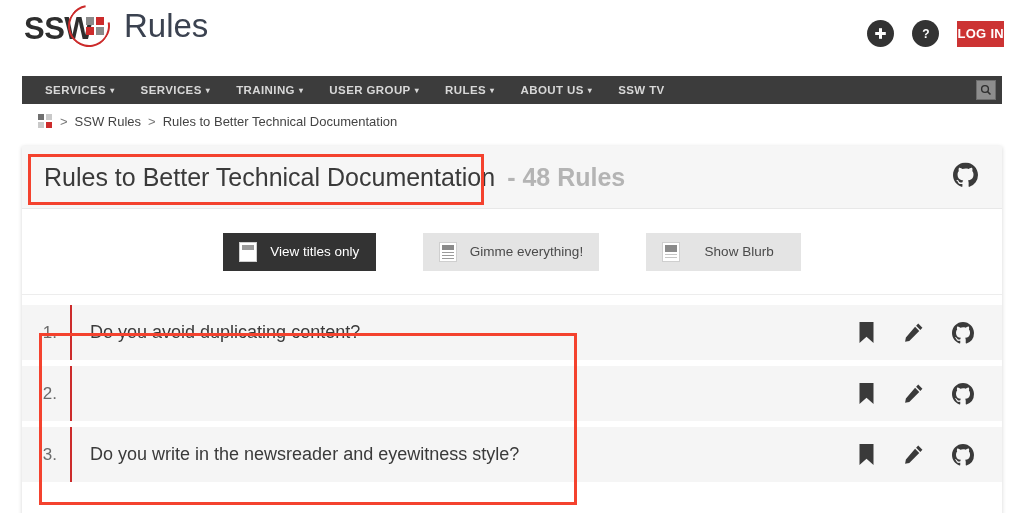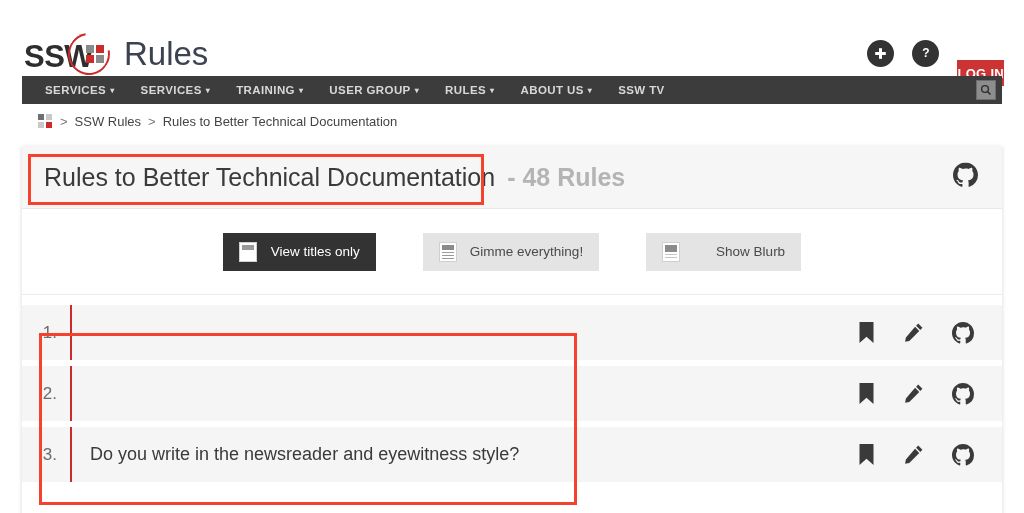--- a/index.html
+++ b/index.html
@@ -16,21 +16,21 @@
     background: #ffffff;
   }
 
   
   .top-header {
     position: absolute; left: 0; top: 0;
     width: 1024px; height: 76px;
     background: #ffffff;
   }
   .logo-wrap {
-    position: absolute; left: 24px; top: 30px;
+    position: absolute; left: 24px; top: 2px;
     height: 48px;
     display: flex; align-items: center;
   }
   .logo-mark {
     position: relative;
     width: 92px; height: 44px;
   }
   .logo-ssw {
     position: absolute; left: 0; top: 7px;
     font-size: 31px; font-weight: bold;
@@ -80,21 +80,20 @@
   }
   .circ-icon svg { display: block; }
   .login-btn {
     height: 26px; padding: 0 0;
     background: #cc3333; color: #ffffff;
     font-size: 13px; font-weight: bold;
     letter-spacing: 0.3px;
     display: flex; align-items: center; justify-content: center;
     border: none; cursor: pointer;
     font-family: "Liberation Sans", sans-serif;
-    margin-top: 40px;
   }
 
   
   .navbar {
     position: absolute; left: 22px; top: 76px;
     width: 980px; height: 28px;
     background: #3c3c3c;
     display: flex; align-items: center;
   }
   .nav-items {
@@ -189,21 +188,21 @@
     color: #4a4a4a;
     background: #e4e4e4;
     min-width: 155px;
     font-family: "Liberation Sans", sans-serif;
   }
   .toggle.active {
     background: #333333;
     color: #ffffff;
     min-width: 153px;
   }
-  .toggle .tlabel { flex: 1; text-align: right; }
+  .toggle .tlabel { flex: 1; text-align: center; }
   .doc-ic {
     width: 18px; height: 20px;
     background: #ffffff;
     border: 1px solid #cfcfcf;
     position: relative;
     flex: none;
     padding: 2px;
   }
   .doc-ic span { display:block; background: #7a7a7a; }
   .doc-ic.titles span.bar { height: 5px; margin: 0 0 0 0; background: #9a9a9a; }
@@ -395,20 +394,21 @@
         </span>
         <span class="tlabel">Show Blurb</span>
       </div>
     </div>
 
     <div class="rules-list">
 
       <div class="rule-row">
         <span class="rule-num">1.</span>
         <span class="rule-bar"></span>
+        <span class="rule-title">Do you avoid duplicating content?</span>
         <span class="rule-actions">
           <span class="act">
             <svg width="17" height="21" viewBox="0 0 12 15" aria-hidden="true">
               <path fill="#3a3a3a" d="M1 0h10v15L6 10.6 1 15z"></path>
             </svg>
           </span>
           <span class="act">
             <svg width="21" height="21" viewBox="0 0 16 16" aria-hidden="true">
               <path fill="#3a3a3a" d="M11.6 1.2l3.2 3.2-1.6 1.6-3.2-3.2zM9.2 3.6l3.2 3.2-7.6 7.6-3.2.6.6-3.2z"></path>
             </svg>

